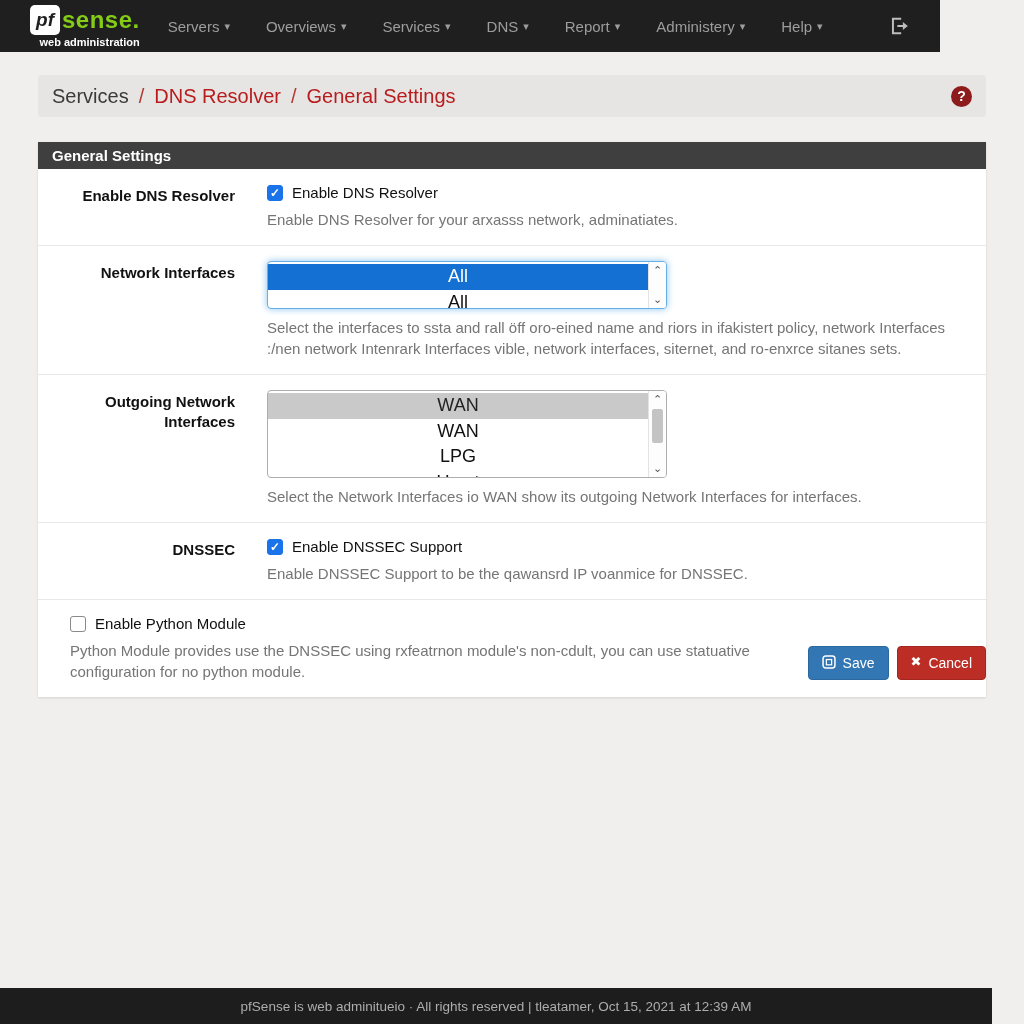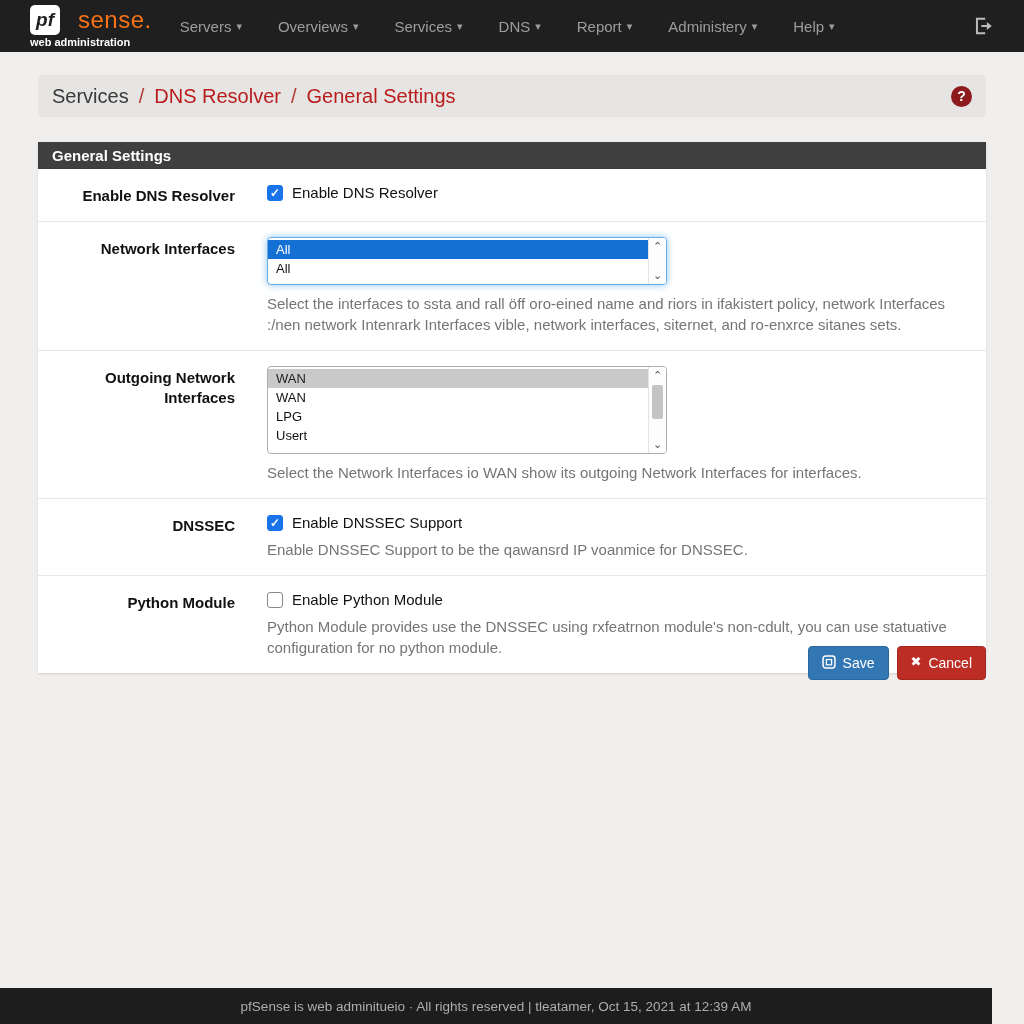--- a/index.html
+++ b/index.html
@@ -6,31 +6,31 @@
   html,body { width:1024px; height:1024px; }
   body {
     position: relative;
     font-family: "Liberation Sans", sans-serif;
     background: #f0efee;
     overflow: hidden;
   }
 
   
   .navbar {
-    position: absolute; top:0; left:0; width:1024px; height:52px;
-    background:#1f1f1f; display:flex; align-items:center;
+    position: absolute; top:0; left:0; width:940px; height:52px;
+    background:#1f1f1f; display:flex; align-items:center;text-align:right;
   }
   .brand { display:flex; flex-direction:column; margin-left:30px; margin-right:28px; }
   .brand-top { display:flex; align-items:center; }
   .pf-box {
     background:#fff; color:#1f1f1f; font-weight:bold; font-style:italic;
     width:30px; height:30px; border-radius:5px; display:flex; align-items:center; justify-content:center;
     font-size:19px;
   }
-  .sense-text { color:#f97316; font-weight:normal; font-size:24px; letter-spacing:.5px; margin-left:18px; }
+  .sense-text { color:#84cc16; font-weight:bold; font-size:24px; letter-spacing:.5px; margin-left:2px; }
   .brand-sub { color:#fff; font-size:11px; font-weight:bold; margin-top:1px; }
   .nav-menu { display:flex; align-items:center; gap:36px; flex:1; }
   .nav-item { color:#9d9d9d; font-size:15px; cursor:pointer; display:flex; align-items:center; gap:5px; }
   .nav-item .caret { font-size:11px; color:#9d9d9d; }
   .logout { margin-left:auto; margin-right:30px; cursor:pointer; display:flex; align-items:center; }
 
   
   .breadcrumb-bar {
     position:absolute; top:75px; left:38px; width:948px; height:42px;
     background:#e6e5e4; border-radius:4px;
@@ -75,21 +75,21 @@
   
   .listbox {
     position:relative; width:400px; background:#fff;
     border:1px solid #adadad; border-radius:4px; overflow:hidden;
   }
   .listbox.focused {
     border-color:#66afe9;
     box-shadow:0 0 7px rgba(102,175,233,.75);
   }
   .options { padding:2px 0 2px 0; margin-right:18px; }
-  .option { font-size:13px; color:#111; padding:1px 8px; line-height:1.32; white-space:nowrap; }
+  .option { font-size:18px; color:#111; padding:1px 8px; line-height:1.32; white-space:nowrap;text-align:center; }
   .option.sel-blue { background:#1570d4; color:#fff; }
   .option.sel-gray { background:#c9c9c9; color:#222; }
   .scrollcol {
     position:absolute; top:0; right:0; width:18px; height:100%;
     border-left:1px solid #e3e3e3; background:#fdfdfd;
   }
   .chev {
     position:absolute; left:0; width:100%; text-align:center;
     color:#555; font-size:11px; line-height:13px; cursor:pointer;
   }
@@ -184,20 +184,21 @@
 
   <div class="row">
     <div class="row-label">Enable DNS Resolver</div>
     <div class="row-content">
       <label class="check-line">
         <span class="checkbox checked">
           <span class="mark">✓</span>
         </span>
         <span class="check-text">Enable DNS Resolver</span>
       </label>
+      <div class="help">Enable DNS Resolver for your arxasss network, adminatiates.</div>
     </div>
   </div>
 
   <div class="row">
     <div class="row-label">Network Interfaces</div>
     <div class="row-content">
       <div class="listbox focused" style="height:48px;">
         <div class="options">
           <div class="option sel-blue">All</div>
           <div class="option">All</div>
@@ -238,21 +239,20 @@
         <span class="checkbox checked">
           <span class="mark">✓</span>
         </span>
         <span class="check-text">Enable DNSSEC Support</span>
       </label>
       <div class="help">Enable DNSSEC Support to be the qawansrd IP voanmice for DNSSEC.</div>
     </div>
   </div>
 
   <div class="row">
-    <div class="row-label">Python Module</div>
     <div class="row-content">
       <label class="check-line">
         <span class="checkbox"></span>
         <span class="check-text">Enable Python Module</span>
       </label>
       <div class="help">Python Module provides use the DNSSEC using rxfeatrnon module's non-cdult, you can use statuative configuration for no python module.</div>
     </div>
   </div>
 </div>
 

